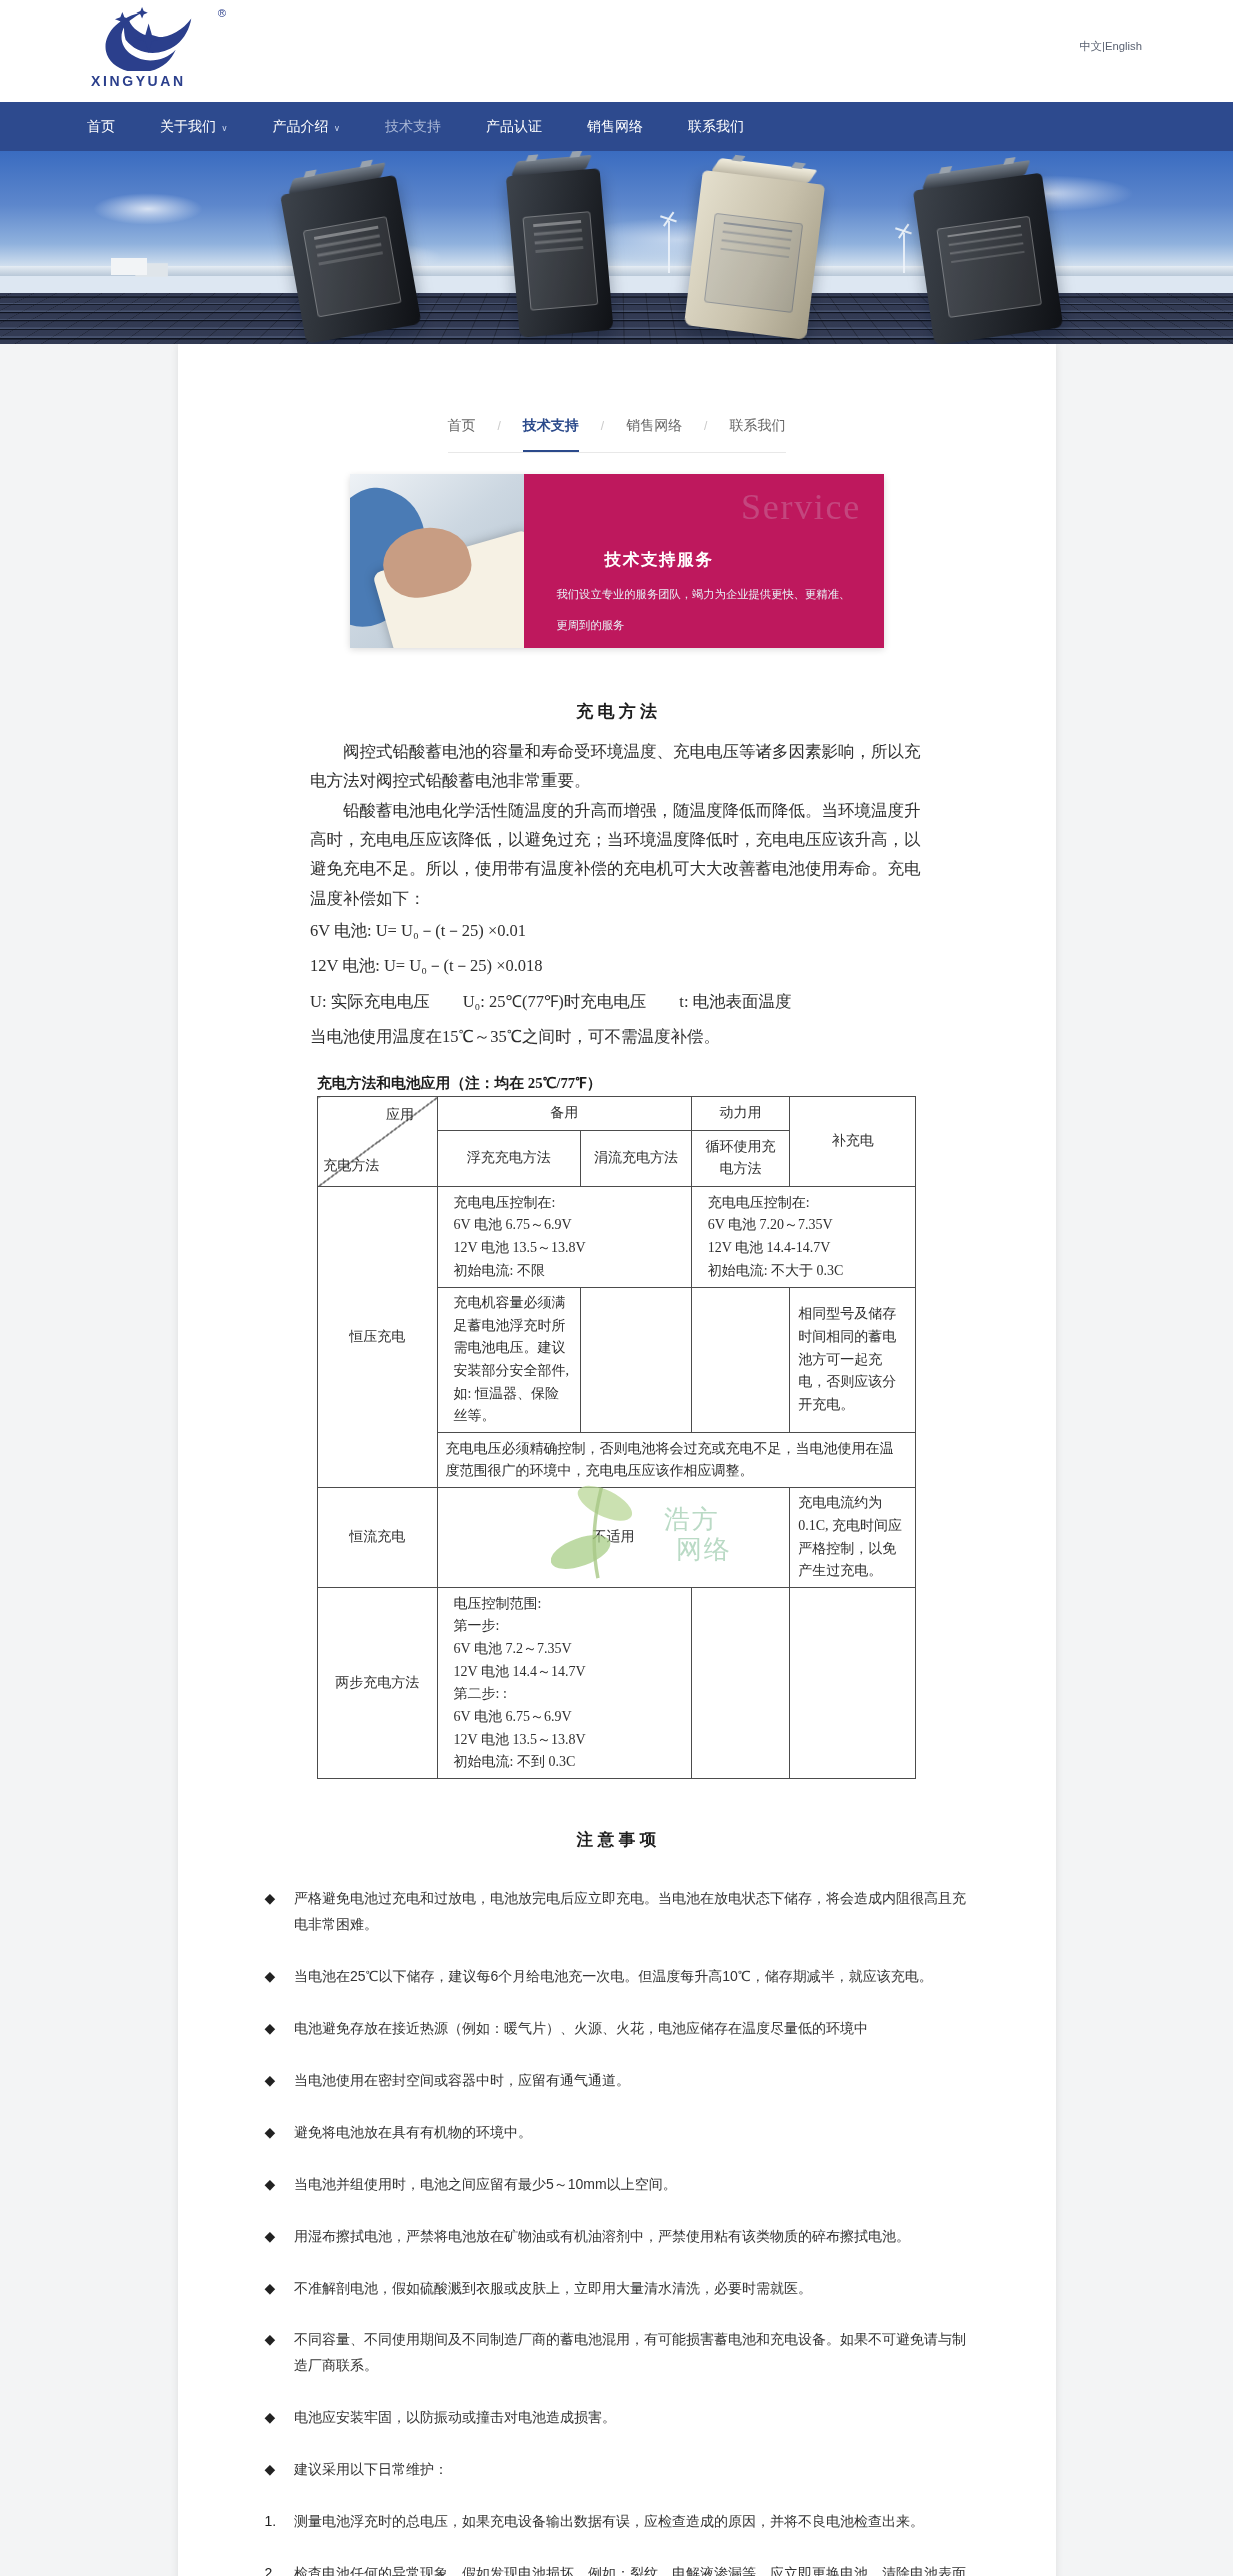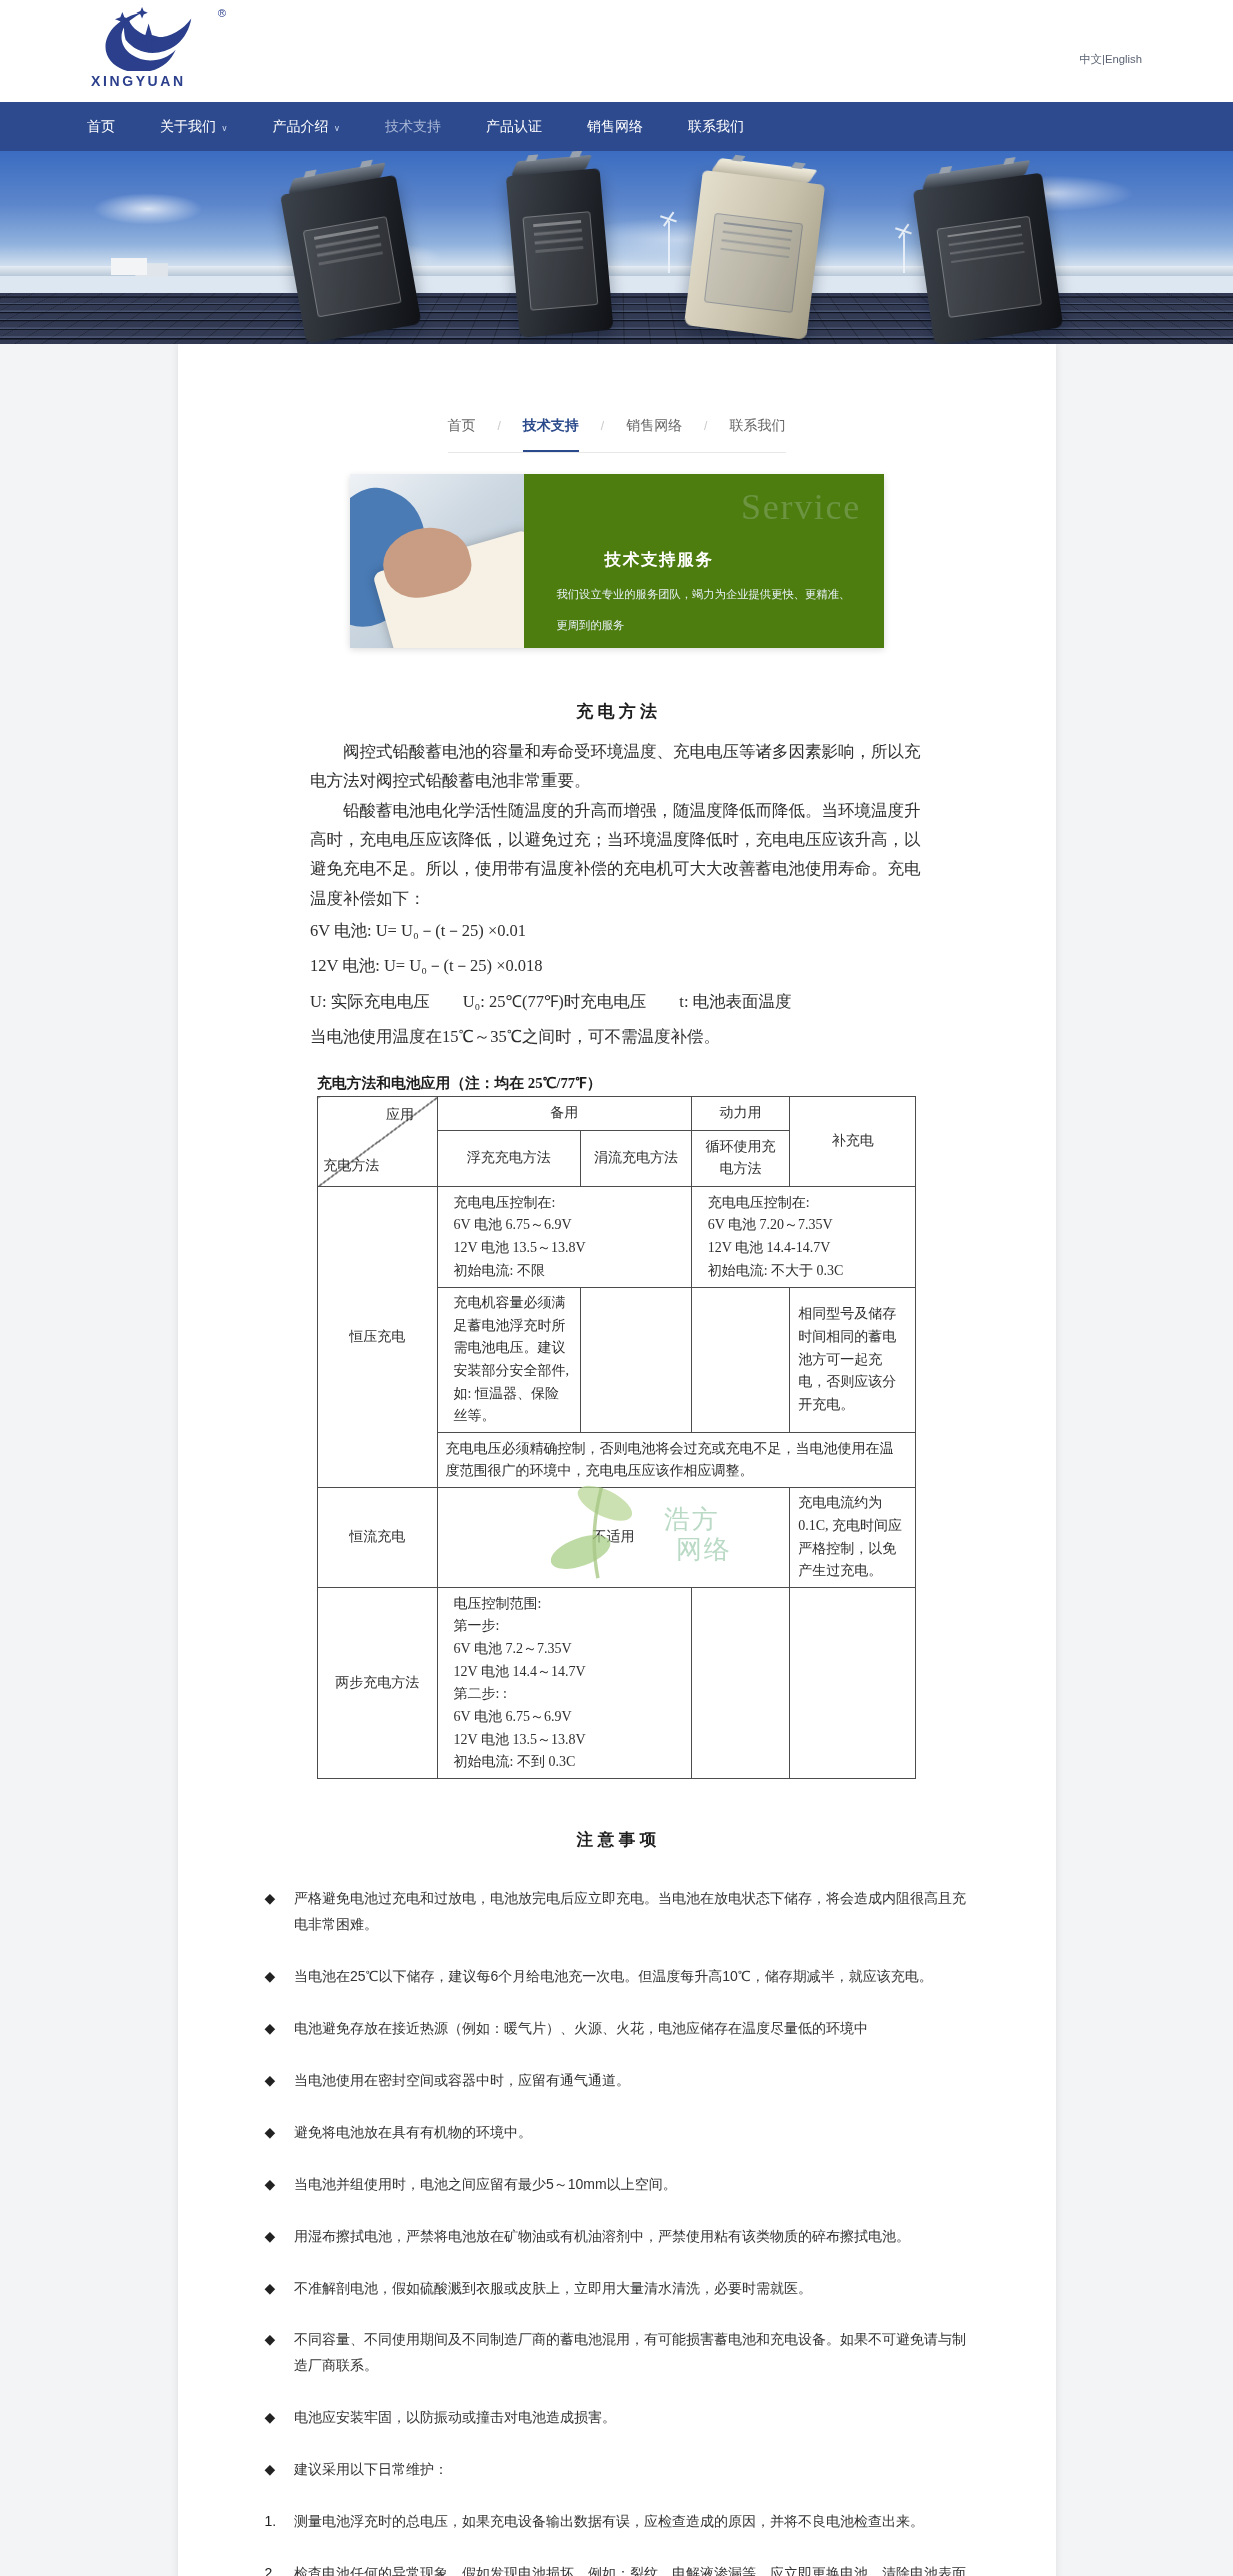--- a/index.html
+++ b/index.html
@@ -4,21 +4,21 @@
 <style>
   * { margin:0; padding:0; box-sizing:border-box; }
   body { width:1233px; background:#f3f4f5; font-family:"Liberation Sans", sans-serif; color:#333; }
 
   
   .top-header { background:#fff; height:102px; position:relative; }
   .logo { position:absolute; left:91px; top:7px; cursor:pointer; }
   .logo .mark-row { position:relative; width:130px; height:64px; }
   .logo .reg { position:absolute; right:-5.2px; top:0; font-size:11.3px; color:#2b3f8c; }
   .logo-text { font-size:14px; font-weight:bold; color:#2b3f8c; letter-spacing:2.6px; margin-top:1.7px; }
-  .lang { position:absolute; right:91px; top:52px; font-size:11.3px; color:#5a6272; cursor:pointer; }
+  .lang { position:absolute; right:91px; top:39px; font-size:11.3px; color:#5a6272; cursor:pointer; }
 
   
   .main-nav { background:#2d4a8e; height:49px; }
   .main-nav ul { list-style:none; display:flex; align-items:center; height:49px; padding-left:87px; }
   .main-nav li { color:#fff; font-size:14px; margin-right:45px; cursor:pointer; white-space:nowrap; }
   .main-nav li.active { color:#a9b7d6; }
   .main-nav .caret { font-size:8.7px; margin-left:5.2px; color:#c6d2ea; }
 
   
   .hero { position:relative; height:193px; overflow:hidden;
@@ -60,21 +60,21 @@
   .bc-item { font-size:14px; color:#666; text-decoration:none; padding-bottom:14.8px; cursor:pointer; }
   .bc-item.active { color:#2b4a8b; font-weight:bold; border-bottom:2.6px solid #2b4a8b; }
   .bc-sep { color:#c9c9c9; font-size:12px; padding-top:1.7px; }
 
   
   .service-banner { width:534px; height:174px; margin:21px auto 0; display:flex; box-shadow:0 1.7px 7px rgba(0,0,0,.15); }
   .sb-photo { width:174px; position:relative; overflow:hidden; background:linear-gradient(140deg,#eef2f6 0%,#ccd7e1 45%,#b3c2cf 100%); }
   .sb-sleeve { position:absolute; left:-29.5px; top:15.6px; width:104px; height:139px; background:#4a7bb5; border-radius:42% 58% 50% 45%; transform:rotate(24deg); }
   .sb-hand { position:absolute; left:33px; top:54px; width:87px; height:68px; background:#c89d83; border-radius:55% 60% 42% 50%; transform:rotate(-14deg); }
   .sb-paper { position:absolute; right:-24px; bottom:-31px; width:161px; height:130px; background:#f6f1e4; transform:rotate(-16deg); border-radius:8.7px; box-shadow:0 0 10.4px rgba(0,0,0,.25); }
-  .sb-blue { flex:1; position:relative; background:#4d7c0f; padding:0 0 0 33px; }
+  .sb-blue { flex:1; position:relative; background:#be185d; padding:0 0 0 33px; }
   .sb-watermark { position:absolute; top:12px; right:22.6px; font-family:"Liberation Serif",serif; font-size:36px; letter-spacing:1.7px; color:rgba(220,235,245,.22); }
   .sb-title { margin-top:75px; font-size:16.5px; font-weight:bold; color:#fff; letter-spacing:1.7px;margin-left:48px; }
   .sb-desc { margin-top:8.7px; width:299px; font-size:11.3px; color:#e8f1f7; line-height:2.7; }
 
   
   .article-title { text-align:center; margin-top:52px; font-family:"Liberation Serif",serif; font-size:17px; font-weight:bold; color:#1d1d1d; }
   .article-body { width:613px; margin:14px auto 0; font-family:"Liberation Serif",serif; font-size:16.5px; color:#2f2f2f; }
   .article-body p.para { text-indent:2em; line-height:1.78; }
   .formulas p { line-height:2.15; }
 

